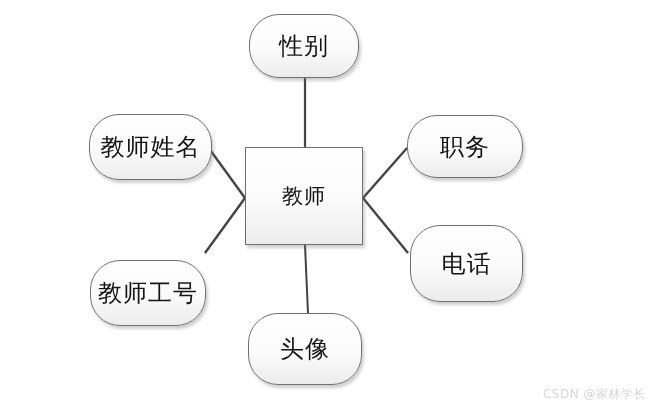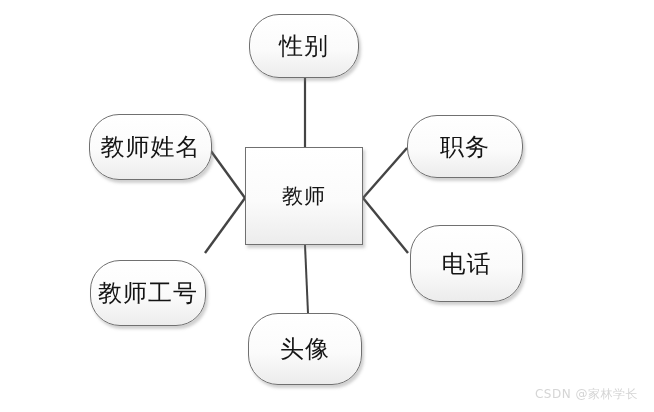--- a/index.html
+++ b/index.html
@@ -49,21 +49,21 @@
     border-radius: 0;
   }
   .attr-gender       { left: 249px; top: 14px;  width: 110px; height: 64px; }
   .attr-teacher-name { left: 89px;  top: 114px; width: 123px; height: 66px; }
   .attr-teacher-id   { left: 90px;  top: 222px; width: 116px; height: 66px; margin-top: 38px; }
   .attr-position     { left: 407px; top: 115px; width: 116px; height: 63px; }
   .attr-phone        { left: 410px; top: 225px; width: 113px; height: 77px; }
   .attr-avatar       { left: 248px; top: 313px; width: 114px; height: 72px; }
   .watermark {
     position: absolute;
-    right: 16px;
+    right: 8px;
     bottom: 9px;
     font-family: "DejaVu Sans", "Liberation Sans", sans-serif;
     font-size: 12px;
     color: #d5d5d5;
     letter-spacing: 0.5px;
     z-index: 2;
     user-select: none;
   }
 </style>
 </head>

